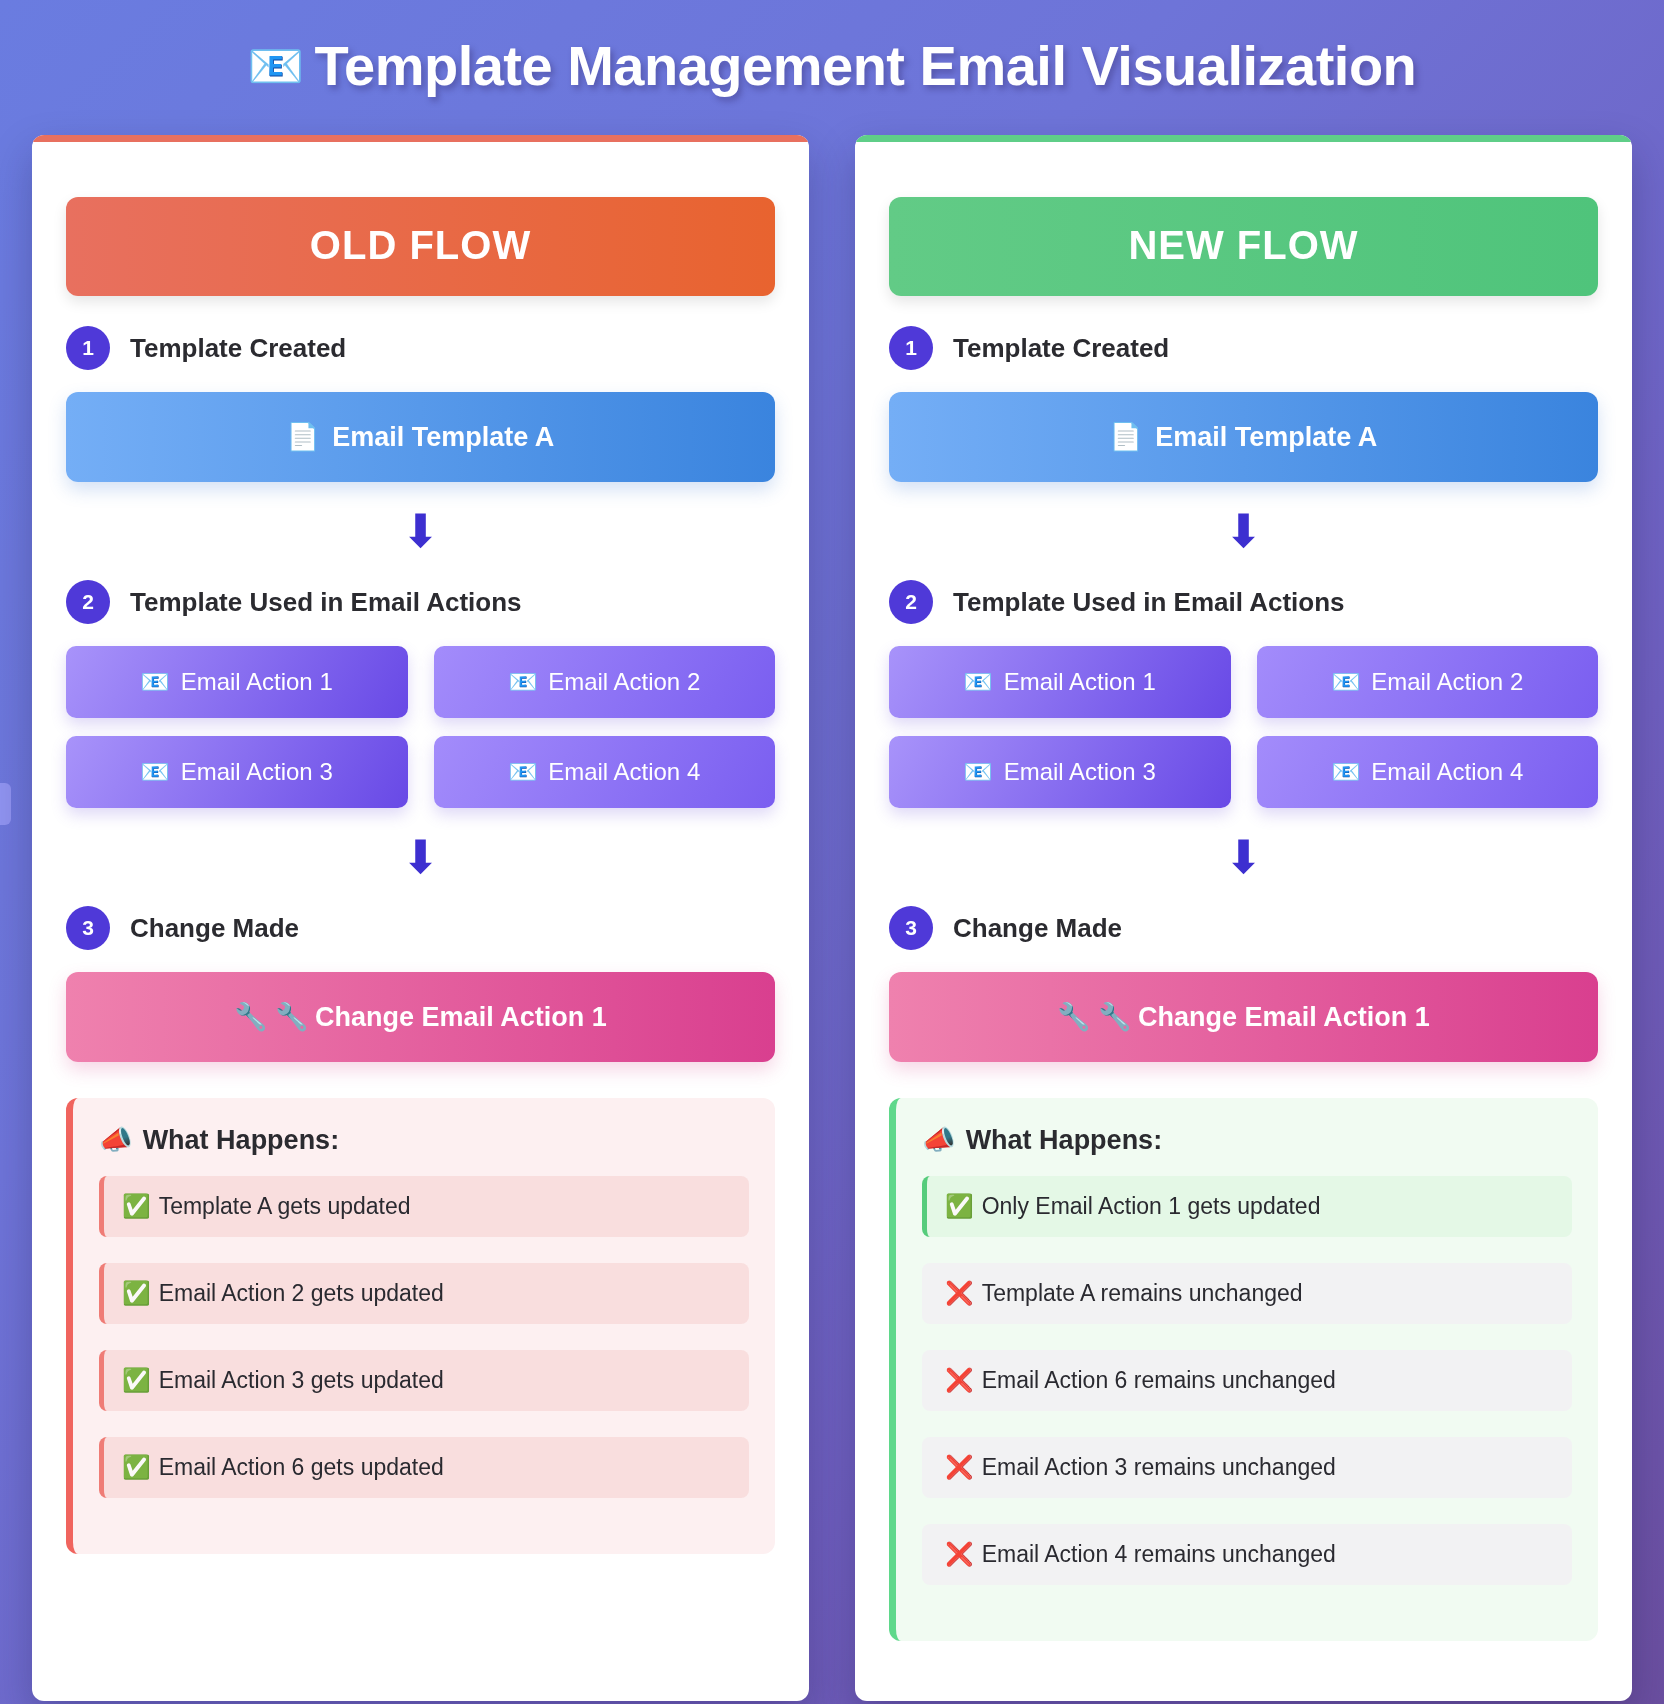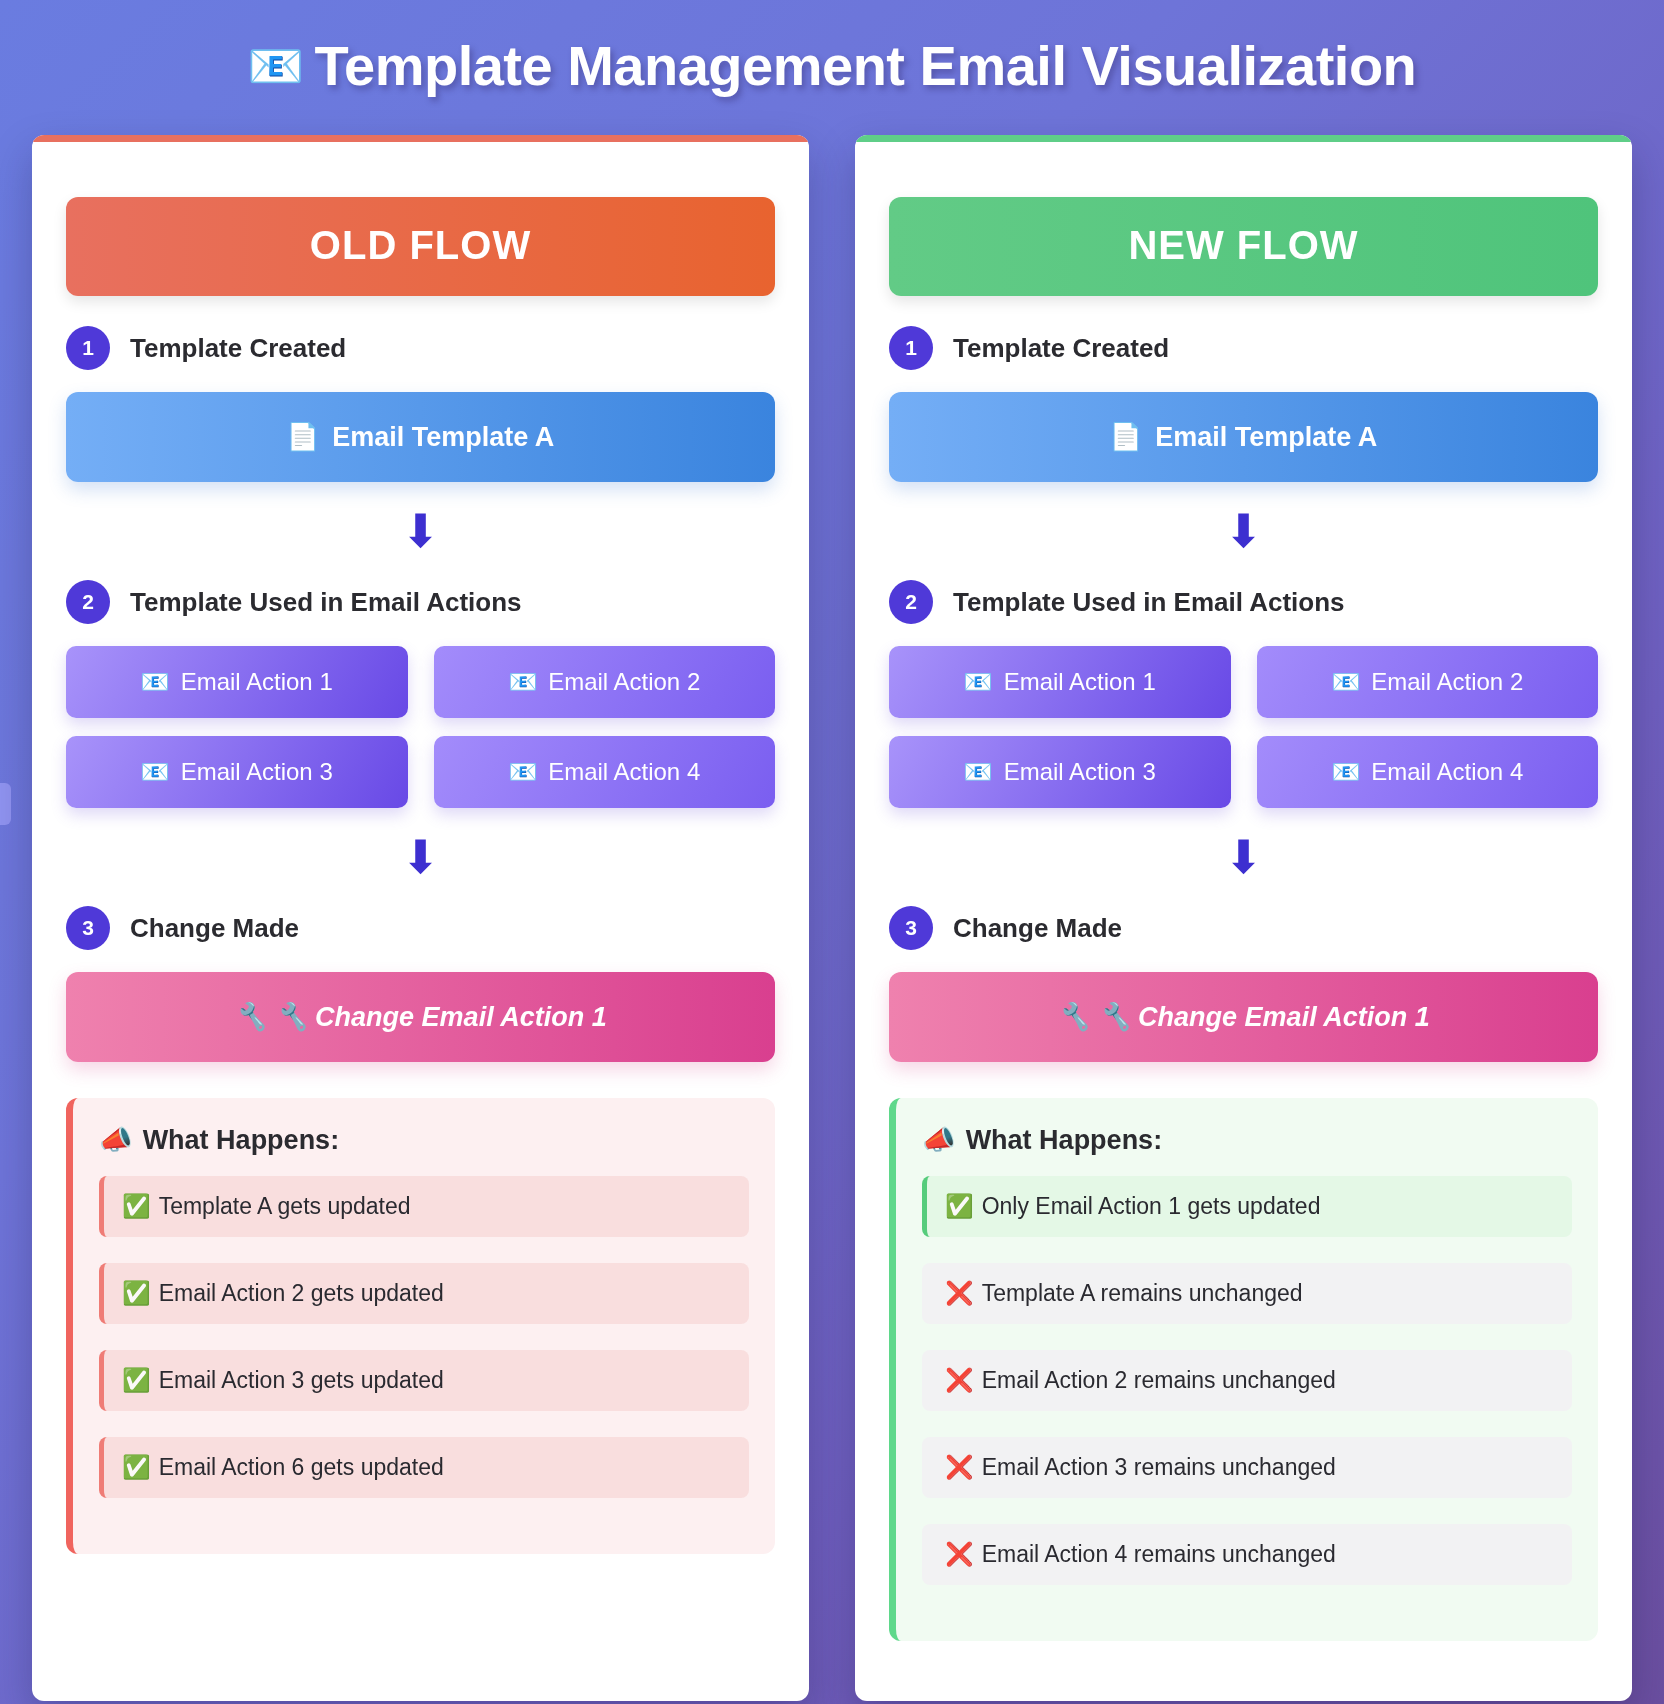--- a/index.html
+++ b/index.html
@@ -151,21 +151,20 @@
 
   .change-pill {
     background: linear-gradient(90deg, #ef81ae 0%, #d93f8f 100%);
     color: #ffffff;
     border-radius: 12px;
     text-align: center;
     font-size: 27px;
     font-weight: bold;
     padding: 29px 0;
     box-shadow: 0 8px 18px rgba(215,70,140,0.22);
-    font-style: italic;
   }
   .change-pill .pill-emoji { margin-right: 6px; font-weight: normal; }
 
   .outcome-box {
     margin-top: 36px;
     border-radius: 12px;
     padding: 26px 26px 30px 26px;
   }
   .outcome-box.old {
     background: #fdf0f1;
@@ -328,21 +327,21 @@
       <div class="outcome-title">
         <span class="pill-emoji">📣</span><span>What Happens:</span>
       </div>
       <div class="outcome-item green">
         <span class="item-emoji">✅</span><span>Only Email Action 1 gets updated</span>
       </div>
       <div class="outcome-item grey">
         <span class="item-emoji">❌</span><span>Template A remains unchanged</span>
       </div>
       <div class="outcome-item grey">
-        <span class="item-emoji">❌</span><span>Email Action 2 remains unchanged</span>
+        <span class="item-emoji">❌</span><span>Email Action 6 remains unchanged</span>
       </div>
       <div class="outcome-item grey">
         <span class="item-emoji">❌</span><span>Email Action 3 remains unchanged</span>
       </div>
       <div class="outcome-item grey">
         <span class="item-emoji">❌</span><span>Email Action 4 remains unchanged</span>
       </div>
     </div>
   </section>
 

